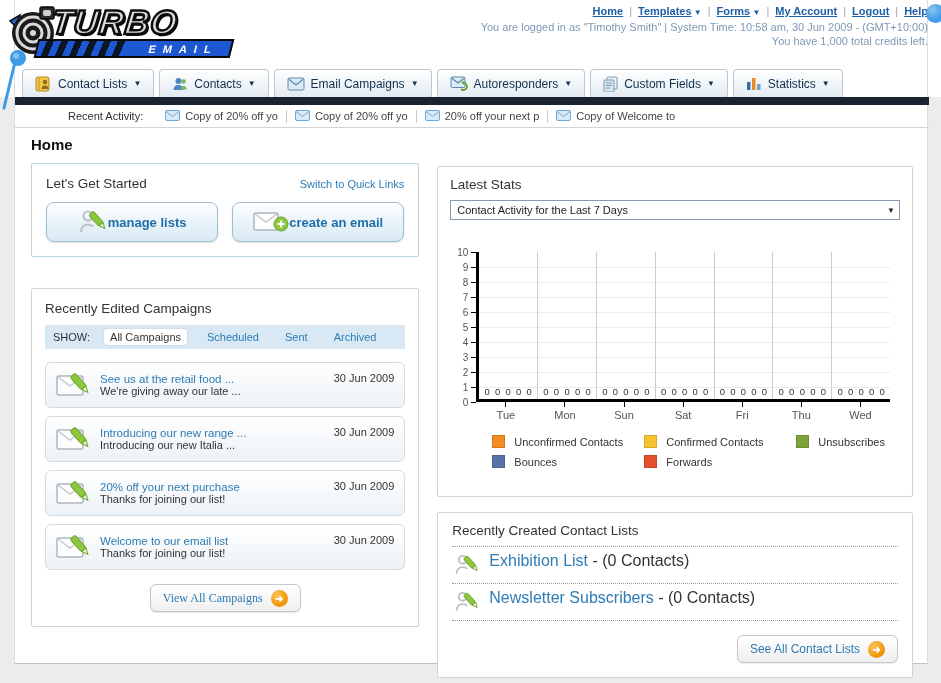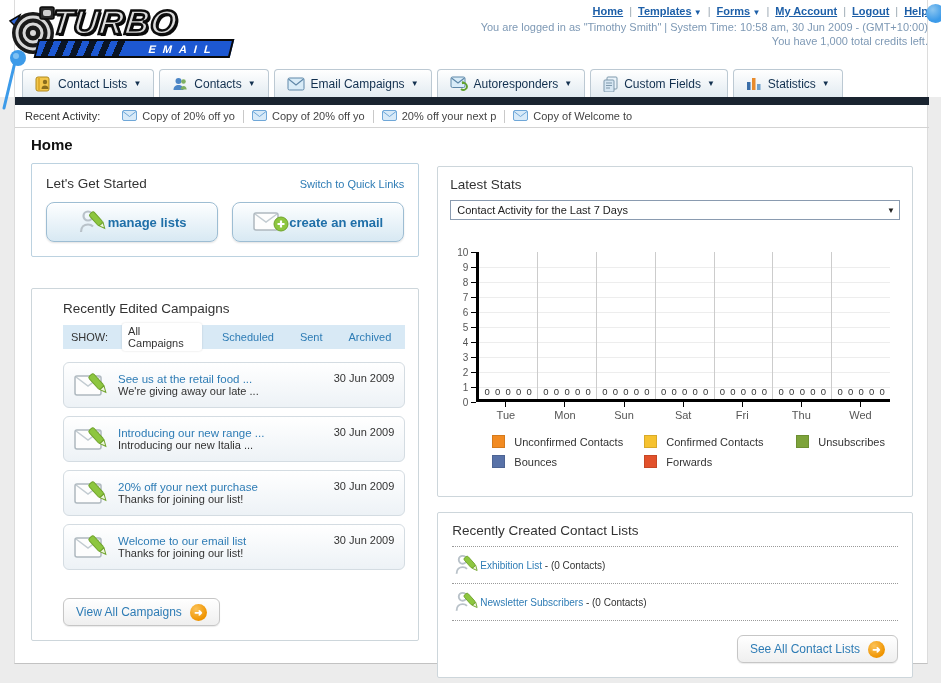--- a/index.html
+++ b/index.html
@@ -35,21 +35,21 @@
   .tab-bar { position:absolute; left:0; top:65px; width:914px; height:32px; display:flex; align-items:flex-end;
              padding-left:7px; gap:5px; }
   .tab { height:28px; display:flex; align-items:center; gap:6px; padding:0 12px; cursor:pointer;
          background:linear-gradient(#ffffff,#e2ebf1); border:1px solid #bcc9d3; border-bottom:none;
          border-radius:4px 4px 0 0; font-size:12px; color:#12304f; white-space:nowrap; }
   .tab .caret { font-size:8px; color:#12304f; }
   .dark-bar { position:absolute; left:0; top:97px; width:914px; height:8px; background:#1a2430; }
 
   
   .activity-row { position:absolute; left:0; top:105px; width:914px; height:23px; display:flex; align-items:center;
-                  border-bottom:1px solid #d3d3d3; font-size:11px; color:#444; }
+                  border-bottom:1px solid #d3d3d3; font-size:11px; color:#444;padding-left:43px; }
   .activity-label { margin:0 14px 0 10px; color:#333; }
   .activity-item { display:flex; align-items:center; gap:5px; color:#444; cursor:pointer; overflow:hidden;
                    white-space:nowrap; padding:0 8px; }
   .activity-sep { width:1px; height:13px; background:#c9c9c9; }
 
   
   .content { position:absolute; left:0; top:128px; width:914px; padding:6px 16px 0 16px; }
   .page-title { font-size:15px; font-weight:bold; color:#111; margin:2px 0 10px 0; }
   .columns { display:flex; gap:18px; align-items:flex-start; }
   .col-left { width:400px; }
@@ -61,33 +61,33 @@
   
   .get-started { border-color:#bcd2e0; padding:12px 14px 14px 14px; }
   .gs-head { display:flex; justify-content:space-between; align-items:center; }
   .quick-link { font-size:11px; color:#2e7cb5; cursor:pointer; }
   .gs-buttons { display:flex; gap:14px; margin-top:11px; }
   .big-btn { flex:1; height:40px; display:flex; align-items:center; justify-content:center; gap:0; cursor:pointer;
              background:linear-gradient(#fdfeff,#d8e9f3); border:1px solid #9dbdd3; border-radius:8px;
              box-shadow:inset 0 1px 0 #fff, 0 1px 2px rgba(0,0,0,0.12); font-size:13px; font-weight:bold; color:#1f6fa8; }
 
   
-  .campaigns { margin-top:31px; padding:12px 13px 14px 31px; }
+  .campaigns { margin-top:31px; padding:12px 13px 14px 13px; }
   .show-bar { margin-top:9px; height:24px; background:#d8e9f5; display:flex; align-items:center; gap:14px;
               padding:0 8px; font-size:11px; color:#333; }
   .filter-link { color:#2e7cb5; cursor:pointer; padding:2px 6px; }
   .filter-link.active { background:#fff; border-radius:3px; color:#333; box-shadow:0 0 2px rgba(0,0,0,0.15); }
   .camp-list { margin-top:13px; display:flex; flex-direction:column; gap:8px; }
   .camp-card { height:46px; border:1px solid #d4dce2; border-radius:6px; background:linear-gradient(#ffffff,#edf2f6);
                display:flex; align-items:center; padding:0 10px; gap:8px; cursor:pointer; }
   .camp-text { flex:1; overflow:hidden; }
   .camp-title { font-size:11.5px; color:#2e7cb5; white-space:nowrap; cursor:pointer; }
   .camp-sub { font-size:11px; color:#333; white-space:nowrap; }
   .camp-date { font-size:11px; color:#333; align-self:flex-start; margin-top:9px; }
-  .view-all-row { display:flex; justify-content:flex-start; margin-top:28px; }
+  .view-all-row { display:flex; justify-content:center; margin-top:14px;font-family:Liberation Serif, serif; }
   .pill-btn { display:flex; align-items:center; gap:8px; height:28px; padding:0 12px; cursor:pointer;
               background:linear-gradient(#ffffff,#efefef); border:1px solid #c6c6c6; border-radius:6px;
               font-size:12px; color:#2e7cb5; box-shadow:0 1px 1px rgba(0,0,0,0.08); }
   .orange-arrow { width:17px; height:17px; border-radius:50%; background:radial-gradient(circle at 35% 30%, #fcc35a, #ef9400 70%);
                   color:#fff; font-size:10px; font-weight:bold; display:flex; align-items:center; justify-content:center; }
 
   
   .stats { margin-top:3px; padding:10px 12px 28px 12px; }
   .dropdown { margin-top:8px; height:20px; border:1px solid #8a9bb0; background:#fff; display:flex; align-items:center;
               padding-left:6px; font-size:11px; color:#222; cursor:pointer; }
@@ -109,21 +109,21 @@
   .xtick { width:1px; height:5px; background:#000; margin:0 auto; }
   .xname { font-size:11px; color:#555; margin-top:2px; }
   .legend { margin:14px 0 0 42px; display:grid; grid-template-columns:152px 152px 1fr; row-gap:7px; }
   .legend-item { display:flex; align-items:center; gap:9px; font-size:11px; color:#333; }
   .legend-swatch { width:13px; height:13px; flex:none; border:1px solid rgba(0,0,0,0.12); }
 
   
   .contact-lists { margin-top:15px; padding:10px 14px 14px 14px; }
   .cl-body { margin-top:8px; }
   .dotline { border-top:1px dotted #9a9a9a; height:0; }
-  .cl-item { display:flex; align-items:center; padding:5px 2px; font-size:10px; color:#333; }
+  .cl-item { display:flex; align-items:flex-start; gap:9px; padding:5px 2px; font-size:16px; color:#333; }
   .cl-link { color:#2e7cb5; cursor:pointer; }
   .see-all-row { display:flex; justify-content:flex-end; margin-top:14px; }
 
   .icon { display:inline-flex; align-items:center; justify-content:center; flex:none; }
 </style>
 </head>
 <body>
 
 <div id="page">
 

